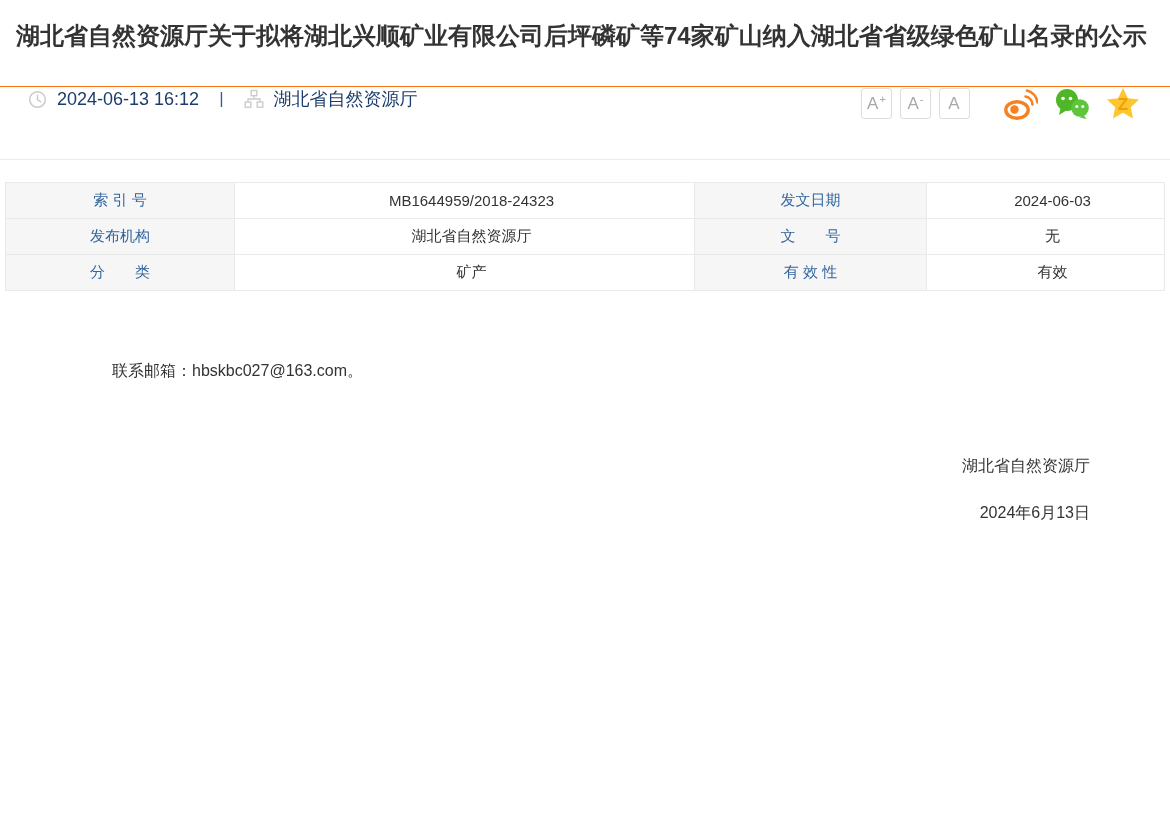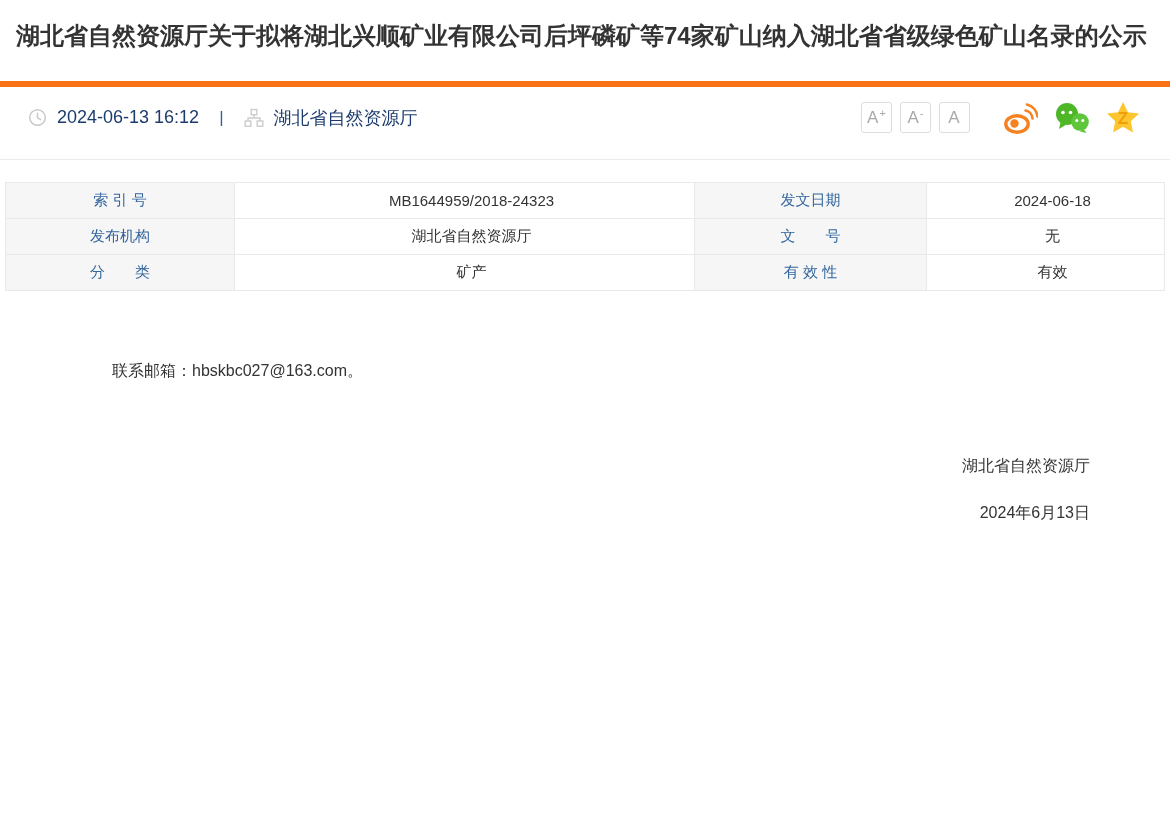--- a/index.html
+++ b/index.html
@@ -5,29 +5,29 @@
   * { margin:0; padding:0; box-sizing:border-box; }
   html,body { background:#fff; }
   .page {
     width:1170px; height:835px; margin:0 auto; background:#fff;
     font-family:"Liberation Sans","DejaVu Sans",sans-serif;
     color:#333; position:relative; overflow:hidden;
   }
   
   .title-block {
     height:87px; padding:21px 16px 0 16px;
-    border-bottom:6px solid #f97316;
+    border-bottom:1px solid #f97316;
   }
   .title-block h1 {
     font-size:24px; font-weight:700; color:#333; line-height:1.25;
     white-space:nowrap;
   }
   
   .meta-row {
-    height:73px; display:flex; align-items:center;
+    height:73px; display:flex; align-items:flex-start;
     padding:0 30px 11px 28px; border-bottom:1px solid #ebebeb;
   }
   .meta-left { display:flex; align-items:center; gap:10px; }
   .meta-time, .meta-source { font-size:18px; color:#1c3c6d; }
   .meta-sep { font-size:17px; color:#2f5f9a; margin:0 10px; }
   .icon { display:inline-flex; align-items:center; justify-content:center; }
   .meta-right { margin-left:auto; display:flex; align-items:center; }
   .fontsize-btn {
     width:31px; height:31px; border:1px solid #ddd; border-radius:3px;
     background:#fff; color:#a9a9a9; font-size:17px; line-height:1;
@@ -136,21 +136,21 @@
           <col style="width:229px">
           <col style="width:460px">
           <col style="width:232px">
           <col>
         </colgroup>
       <tbody>
           <tr>
         <td class="lbl">索 引 号</td>
         <td class="val">MB1644959/2018-24323</td>
         <td class="lbl">发文日期</td>
-        <td class="val">2024-06-18</td>
+        <td class="val">2024-06-03</td>
       </tr>
       <tr>
         <td class="lbl">发布机构</td>
         <td class="val">湖北省自然资源厅</td>
         <td class="lbl">文　　号</td>
         <td class="val">无</td>
       </tr>
       <tr>
         <td class="lbl">分　　类</td>
         <td class="val">矿产</td>

